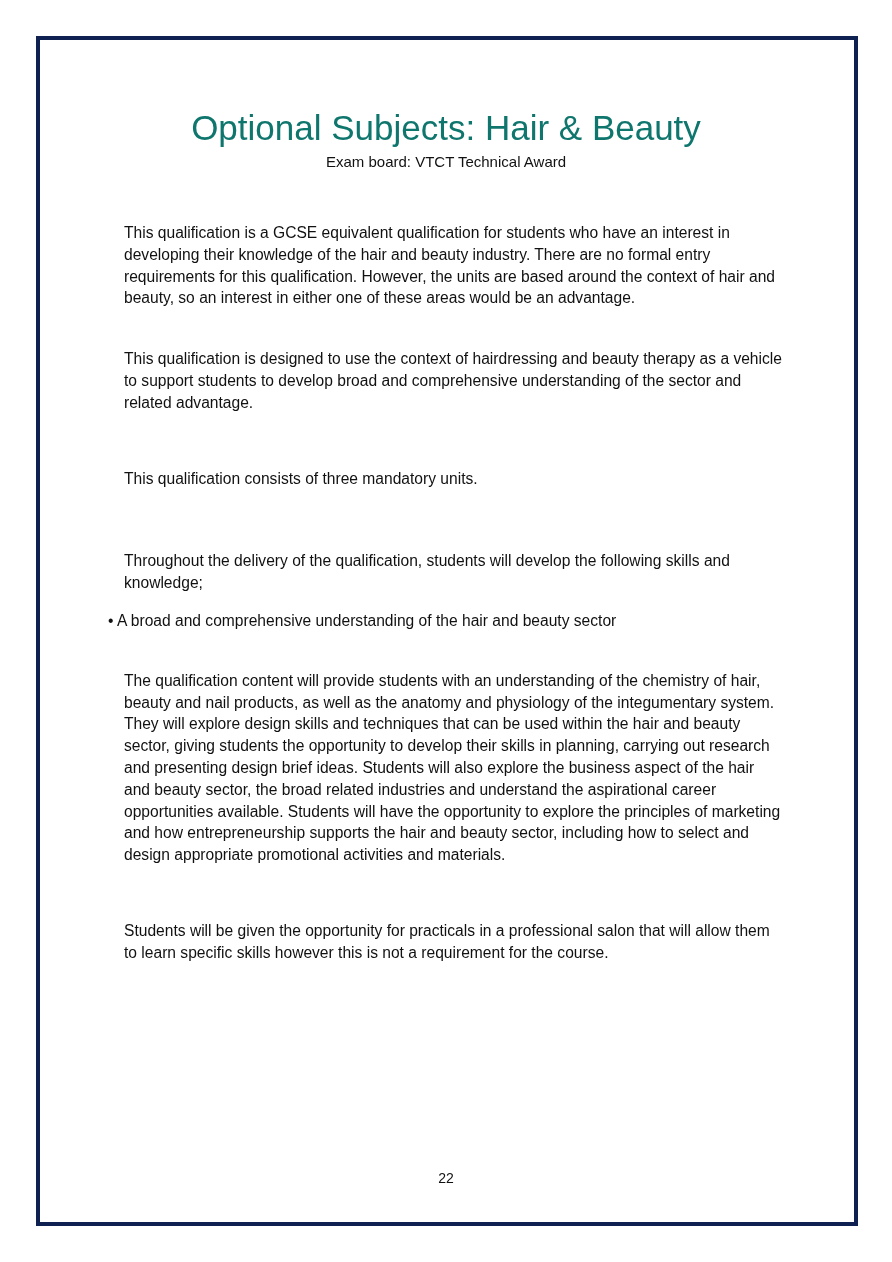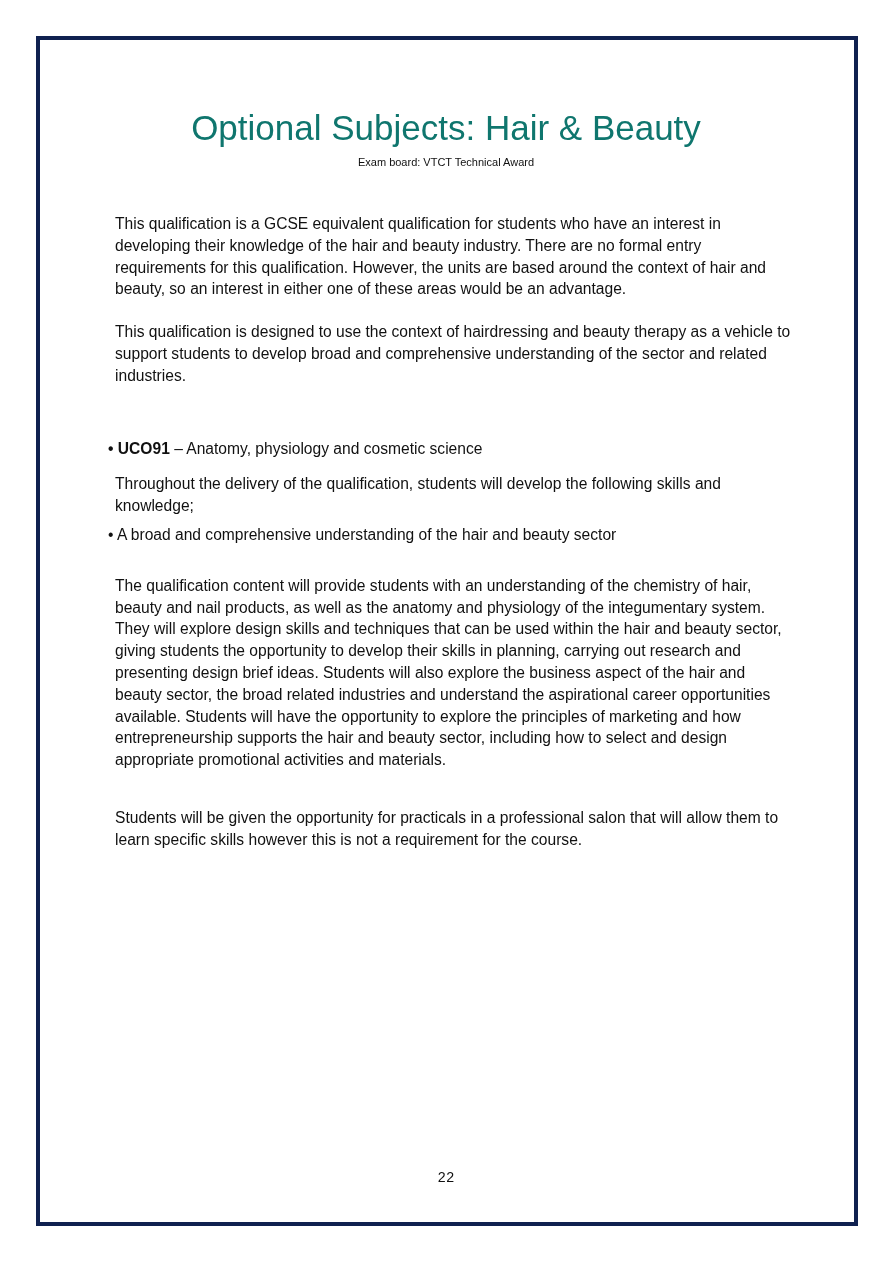--- a/index.html
+++ b/index.html
@@ -1,42 +1,42 @@
 <!DOCTYPE html>
 <html><head>
 <meta charset="utf-8">
 <style>
   html, body { margin:0; padding:0; background:#ffffff; }
   body { width:892px; height:1262px; position:relative; overflow:hidden; font-family:"Liberation Sans", sans-serif; color:#111; }
   .frame { position:absolute; left:36px; top:36px; width:814px; height:1182px; border:4px solid #0f2150; box-sizing:content-box; }
   .title { position:absolute; left:0; width:892px; top:106px; text-align:center; font-size:35px; line-height:44px; color:#0f766e; }
-  .subtitle { position:absolute; left:0; width:892px; top:151px; text-align:center; font-size:11px; line-height:22px; color:#111; }
+  .subtitle { position:absolute; left:0; width:892px; top:151px; text-align:center; font-size:15px; line-height:22px; color:#111; }
   .body { position:absolute; left:108px; width:690px; top:206px; font-size:15.6px; line-height:21.8px; }
-  .body p { margin:7px; }
+  .body p { margin:16px; }
   .gap-s { height:7px; }
   .gap-l { height:22px; }
   .b { font-weight:bold; }
-  .pnum { position:absolute; left:0; width:892px; top:1170px; text-align:center; font-size:14px; font-family:Liberation Mono, monospace; }
+  .pnum { position:absolute; left:0; width:892px; top:1170px; text-align:center; font-size:14px; font-family:Liberation Sans, sans-serif; }
 </style>
 </head>
 <body>
 
 <div class="frame"></div>
 
 <div class="title">Optional Subjects: Hair &amp; Beauty</div>
 <div class="subtitle">Exam board: VTCT Technical Award</div>
 
 <div class="body">
   <p>This qualification is a GCSE equivalent qualification for students who have an interest in developing their knowledge of the hair and beauty industry. There are no formal entry requirements for this qualification. However, the units are based around the context of hair and beauty, so an interest in either one of these areas would be an advantage.</p>
   <div class="gap-s"></div>
-  <p>This qualification is designed to use the context of hairdressing and beauty therapy as a vehicle to support students to develop broad and comprehensive understanding of the sector and related industries.</p>
+  <p>This qualification is designed to use the context of hairdressing and beauty therapy as a vehicle to support students to develop broad and comprehensive understanding of the sector and related advantage.</p>
   <div class="gap-l"></div>
+  <p>This qualification consists of three mandatory units.</p>
   <div class="gap-l"></div>
   <div>
-    <div><span class="b">•</span> <span class="b">UCO91</span><span> – Anatomy, physiology and cosmetic science</span></div>
   </div>
   <div class="gap-s"></div>
   <p>Throughout the delivery of the qualification, students will develop the following skills and knowledge;</p>
   <div>
     <div>• A broad and comprehensive understanding of the hair and beauty sector</div>
   </div>
   <div class="gap-l"></div>
   <p>The qualification content will provide students with an understanding of the chemistry of hair, beauty and nail products, as well as the anatomy and physiology of the integumentary system. They will explore design skills and techniques that can be used within the hair and beauty sector, giving students the opportunity to develop their skills in planning, carrying out research and presenting design brief ideas. Students will also explore the business aspect of the hair and beauty sector, the broad related industries and understand the aspirational career opportunities available. Students will have the opportunity to explore the principles of marketing and how entrepreneurship supports the hair and beauty sector, including how to select and design appropriate promotional activities and materials.</p>
   <div class="gap-l"></div>
   <p>Students will be given the opportunity for practicals in a professional salon that will allow them to learn specific skills however this is not a requirement for the course.</p>

